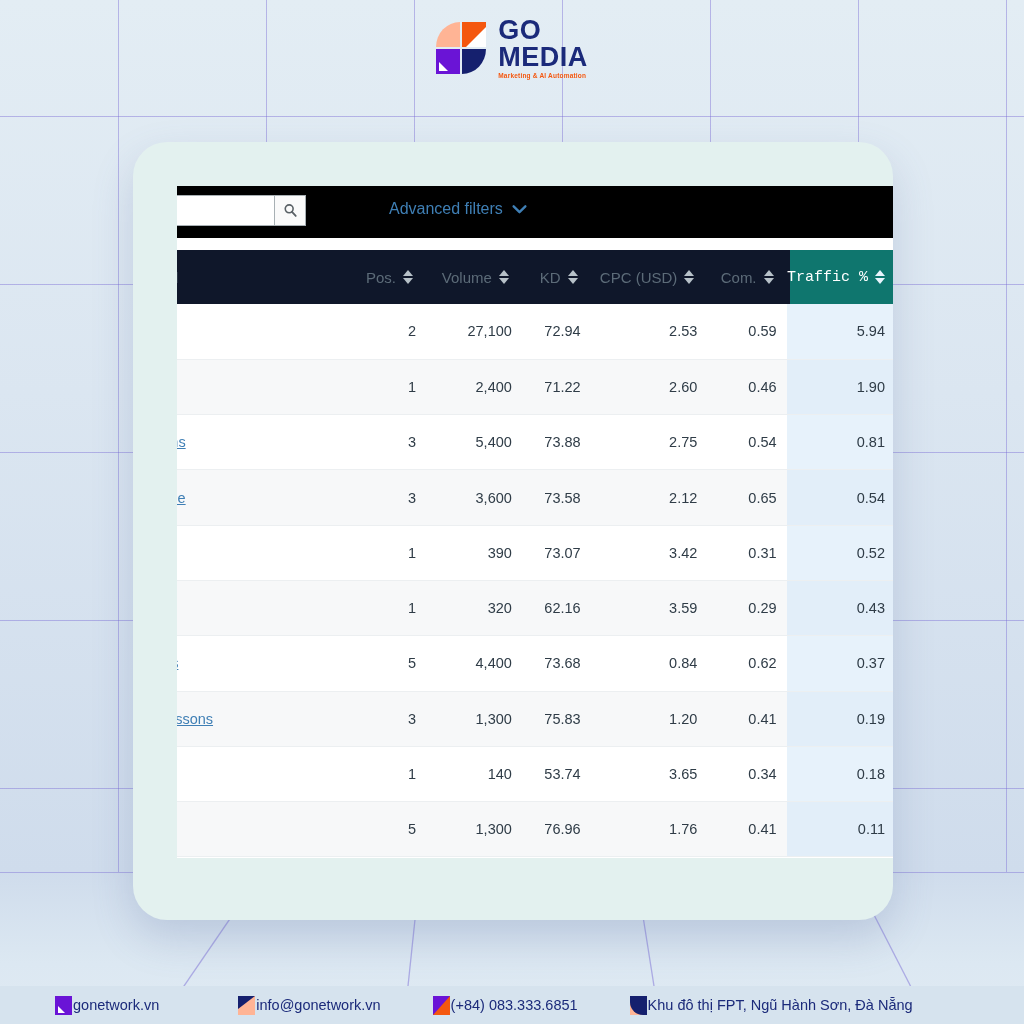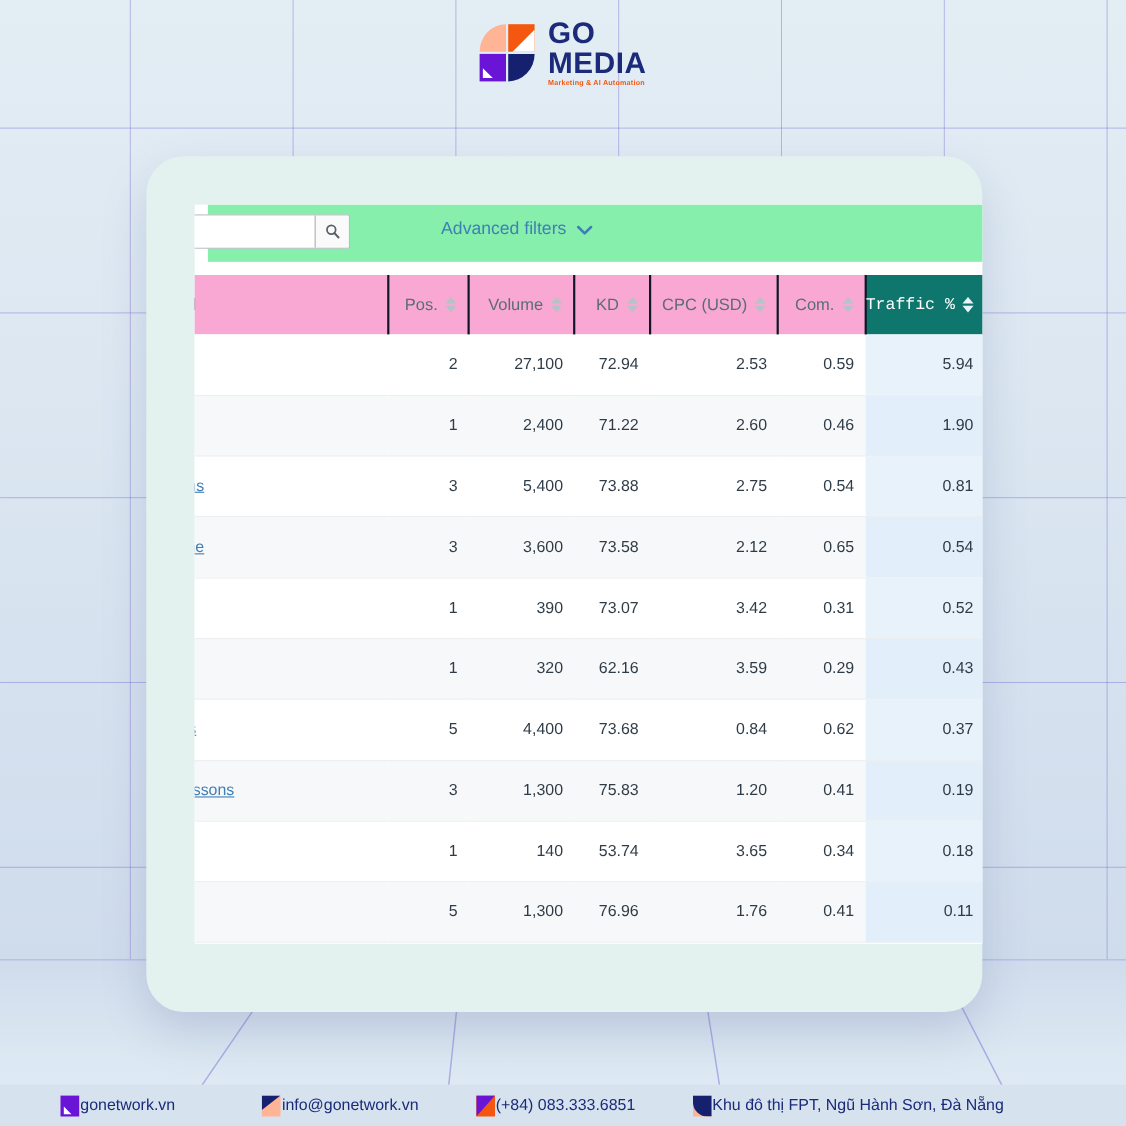--- a/index.html
+++ b/index.html
@@ -78,22 +78,22 @@
     z-index: 5; overflow: hidden;
   }
 
   
   #app-screen {
     position: absolute; left: 44px; top: 44px; width: 760px; height: 672px;
     background: #fff; overflow: hidden;
   }
 
   #toolbar {
-    position: absolute; left: 12px; top: 0; width: 760px; height: 52px;
-    background: #86efac;
+    position: absolute; left: 0; top: 0; width: 760px; height: 52px;
+    background: #000000;
   }
   #search-wrap {
     position: absolute; left: -22px; top: 9px; height: 31px;
     display: flex; align-items: stretch;
     border: 1px solid #a8b0b4; background: #fff;
   }
   #search-input {
     width: 118px; border: 0; outline: 0; background: #fff;
     font-family: "Liberation Sans", sans-serif; font-size: 13px;
     padding: 0 6px; color: #333;
@@ -118,23 +118,23 @@
   }
   #kw-table col.c-kw      { width: 190px; }
   #kw-table col.c-pos     { width: 70px; }
   #kw-table col.c-vol     { width: 92px; }
   #kw-table col.c-kd      { width: 66px; }
   #kw-table col.c-cpc     { width: 112px; }
   #kw-table col.c-com     { width: 76px; }
   #kw-table col.c-traffic { width: 104px; }
 
   #kw-table thead th {
-    height: 54px; background: #f9a8d4; color: #5c6b78;
+    height: 54px; background: #0f172a; color: #5c6b78;
     font-weight: 400; font-size: 15px;
-    border-right: 2px solid #0f172a;
+    border-right: 6px solid #0f172a;
     padding: 0 10px; vertical-align: middle; white-space: nowrap;
   }
   #kw-table thead th.th-kw { text-align: left; }
   #kw-table thead th.th-sortable .th-inner {
     display: flex; align-items: center; justify-content: flex-end; gap: 7px;
   }
   #kw-table thead th.th-active {
     background: #0f766e; color: #fff; border-right: none; font-family: Liberation Mono, monospace;
   }
   .sort-arrows {

